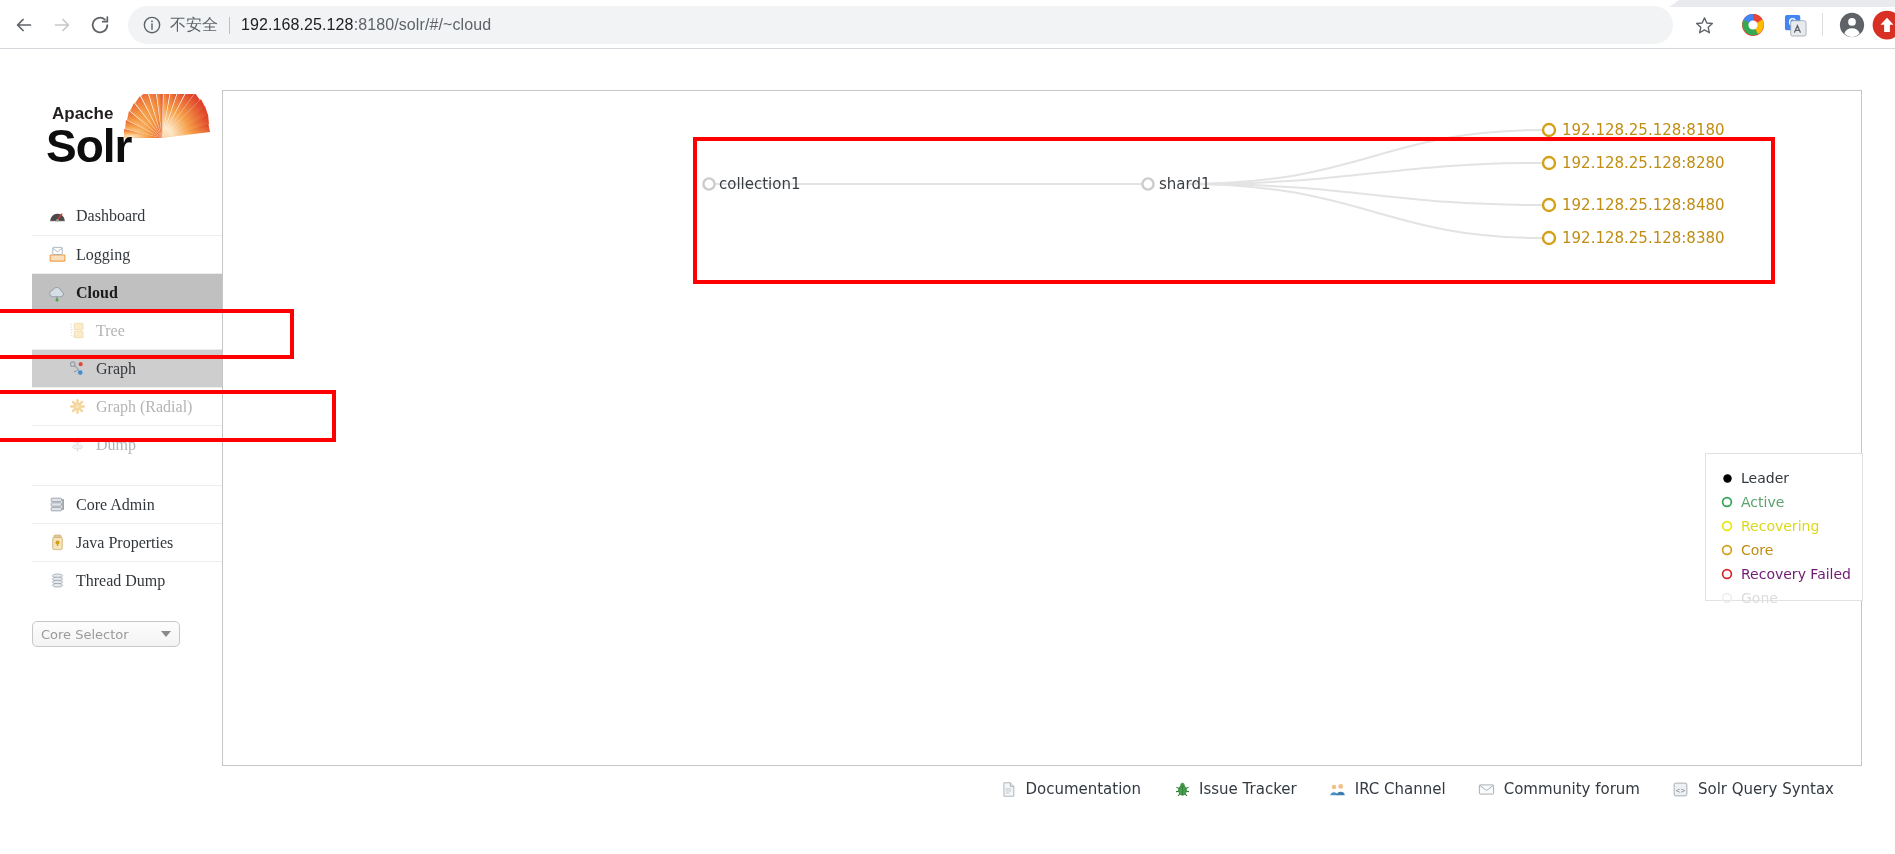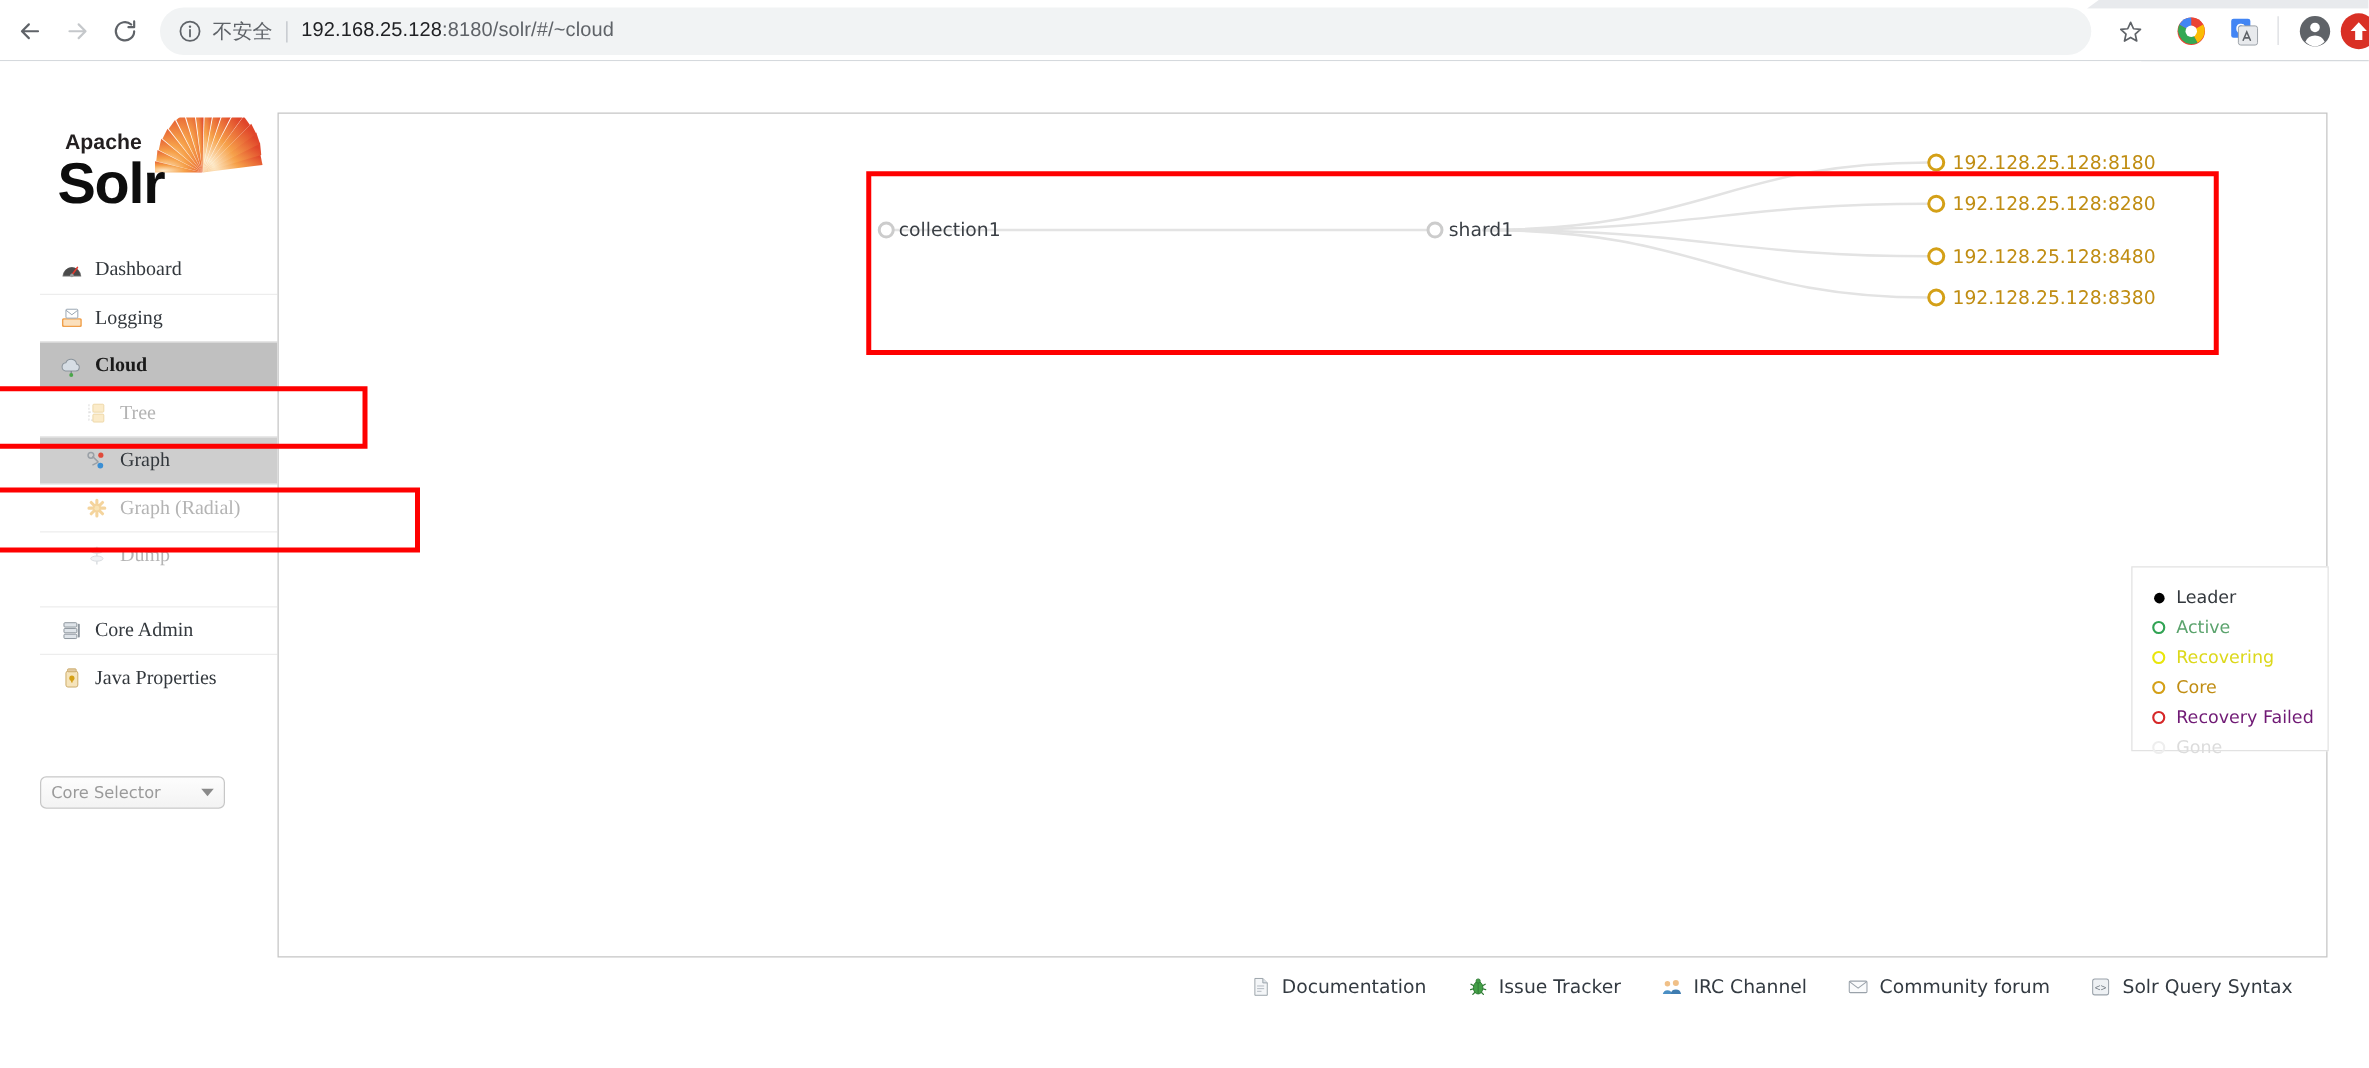--- a/index.html
+++ b/index.html
@@ -432,20 +432,33 @@
           <svg width="19" height="19" viewBox="0 0 24 24">
             <rect x="6" y="5" width="12" height="16" rx="2" fill="#f6e4bb" stroke="#cbab6b" stroke-width="1"></rect>
             <rect x="7.6" y="2.6" width="8.8" height="3" rx="1" fill="#e2caa0" stroke="#cbab6b" stroke-width="0.9"></rect>
             <circle cx="12" cy="12" r="2.6" fill="#d4a017"></circle>
             <rect x="11.2" y="12" width="1.6" height="4.4" fill="#d4a017"></rect>
           </svg>
         </span>
         <span class="nav-label">Java Properties</span>
       </div>
 
+      <div class="nav-item">
+        <span class="nav-icon">
+          <svg width="19" height="19" viewBox="0 0 24 24">
+            <g fill="#e6eaee" stroke="#9aa2aa" stroke-width="1">
+              <ellipse cx="12" cy="6" rx="6.4" ry="2.3"></ellipse>
+              <ellipse cx="12" cy="10" rx="6.4" ry="2.3"></ellipse>
+              <ellipse cx="12" cy="14" rx="6.4" ry="2.3"></ellipse>
+              <ellipse cx="12" cy="18" rx="6.4" ry="2.3"></ellipse>
+            </g>
+          </svg>
+        </span>
+        <span class="nav-label">Thread Dump</span>
+      </div>
     </div>
 
     <div id="core-selector">
       <span class="cs-label">Core Selector</span>
       <span class="cs-arrow"></span>
     </div>
   </div>
 
   <div id="content-panel">
 

